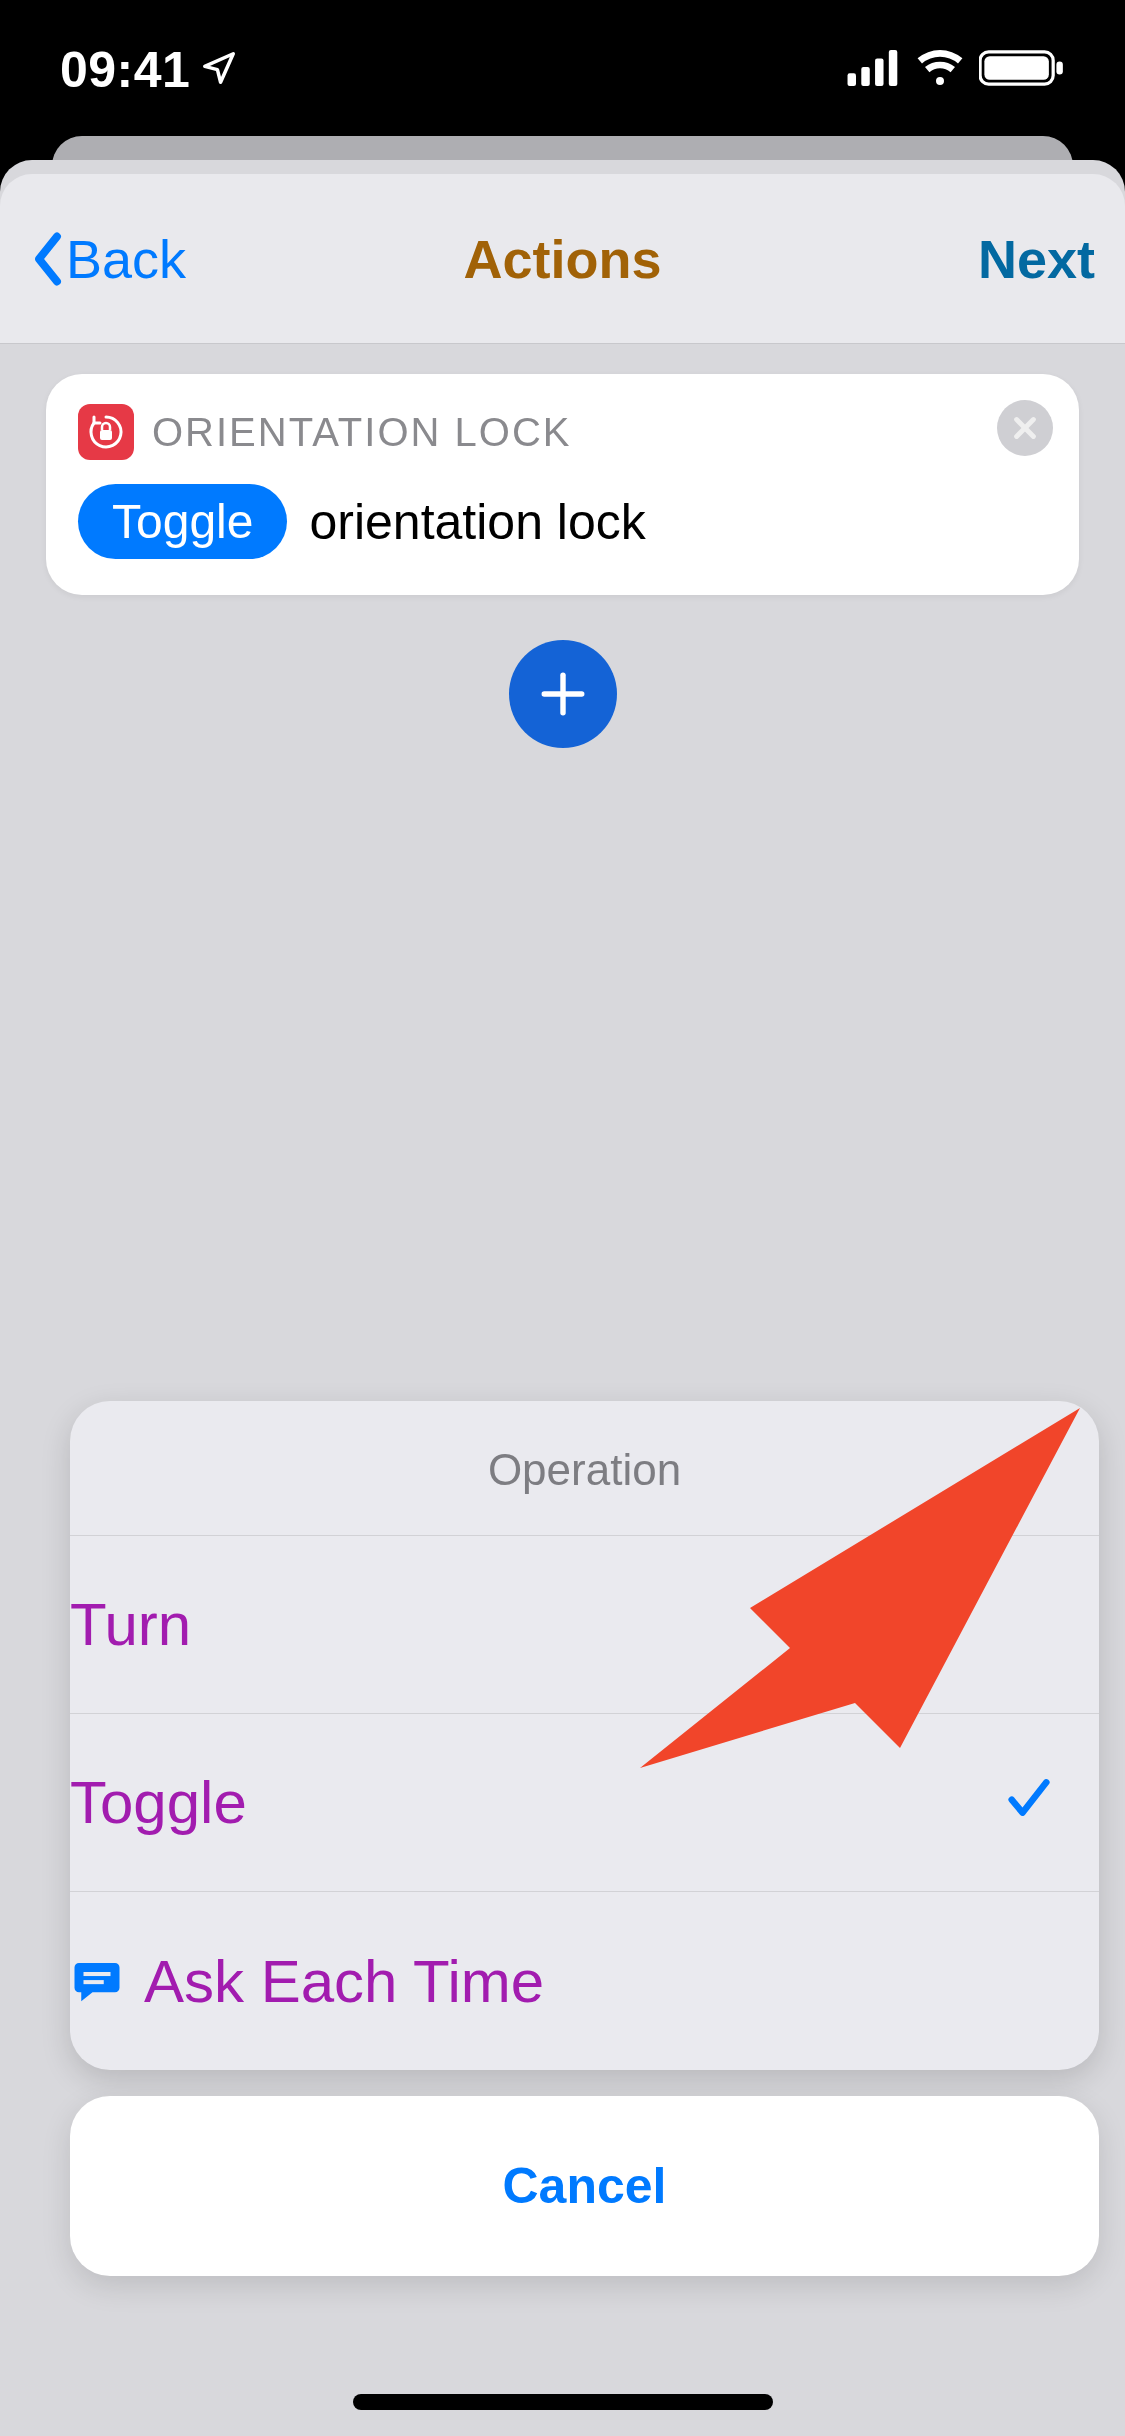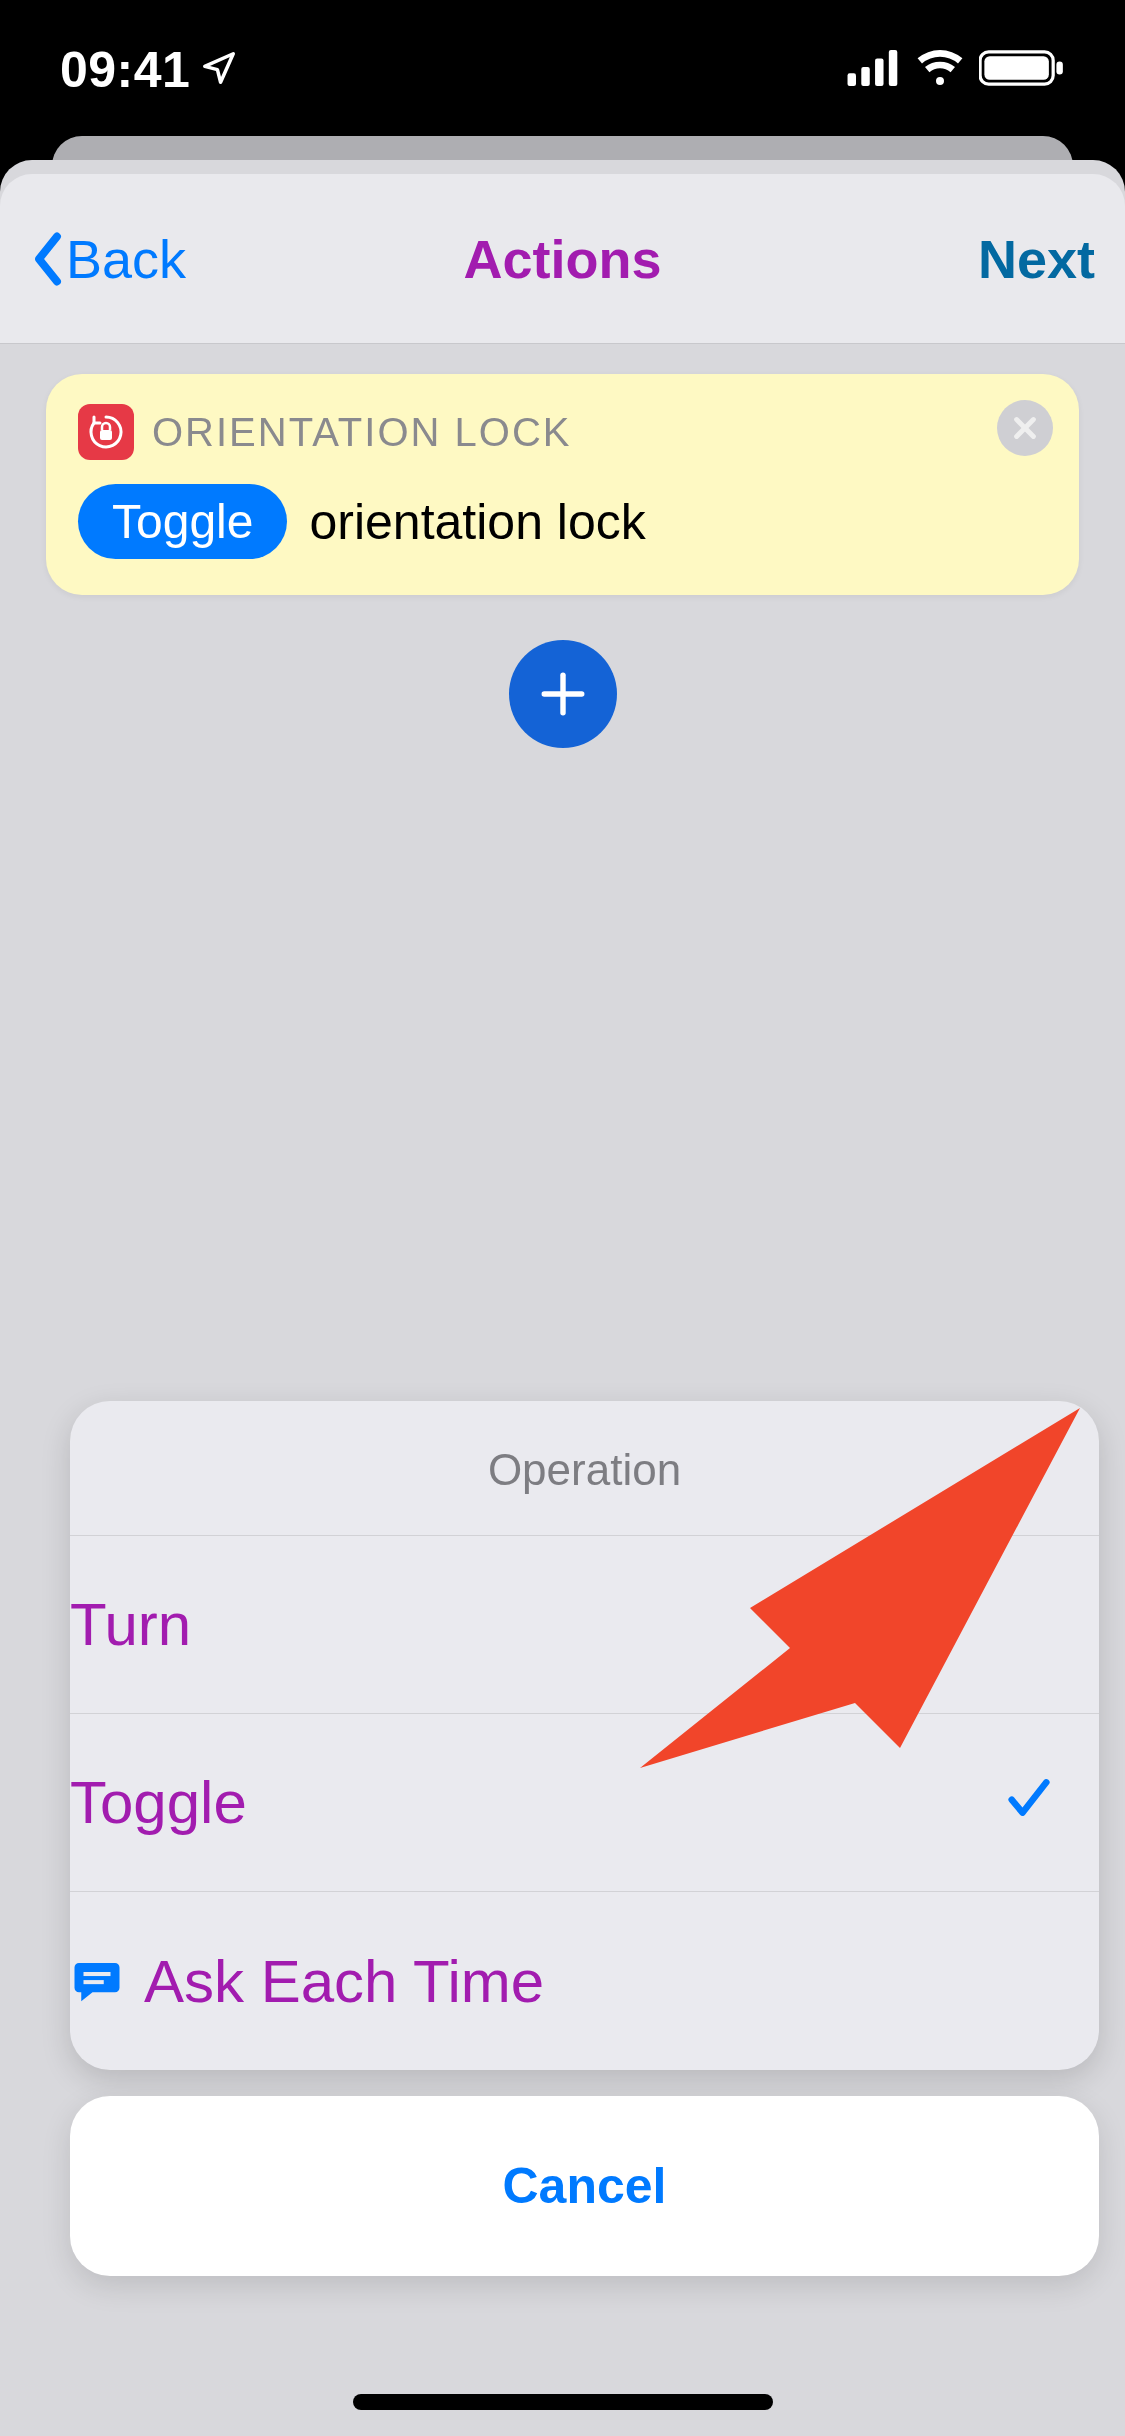--- a/index.html
+++ b/index.html
@@ -28,28 +28,28 @@
     display: flex; flex-direction: column; overflow: hidden;
   }
   .nav-bar {
     height: 170px; display: flex; align-items: center; justify-content: space-between;
     padding: 0 30px; background: #e9e9ed; border-bottom: 1px solid #c8c8cc;
     border-radius: 32px 32px 0 0;
     margin-top: 14px;
   }
   .nav-left { display: flex; align-items: center; gap: 0px; color: #007aff; font-size: 54px; }
   .nav-left svg { width: 36px; height: 54px; }
-  .nav-title { font-size: 54px; font-weight: 600; color: #a21caf; position:absolute; left:50%; transform:translateX(-50%);}
+  .nav-title { font-size: 54px; font-weight: 600; color: #a16207; position:absolute; left:50%; transform:translateX(-50%);}
   .nav-right { color: #0369a1; font-size: 54px; font-weight: 600; }
 
   .content { flex: 1; position: relative; padding: 30px 46px 0 46px; }
 
   
   .action-card {
-    background: #fef9c3; border-radius: 36px; padding: 30px 20px 36px 32px;
+    background: #ffffff; border-radius: 36px; padding: 30px 20px 36px 32px;
     box-shadow: 0 2px 6px rgba(0,0,0,0.06);
     position: relative;
   }
   .action-header { display: flex; align-items: center; gap: 18px; }
   .action-icon {
     width: 56px; height: 56px; background: #e63946; border-radius: 12px;
     display: flex; align-items: center; justify-content: center;
   }
   .action-icon svg { width: 40px; height: 40px; }
   .action-title { color: #8a8a8e; font-size: 40px; font-weight: 500; letter-spacing: 2px; }

